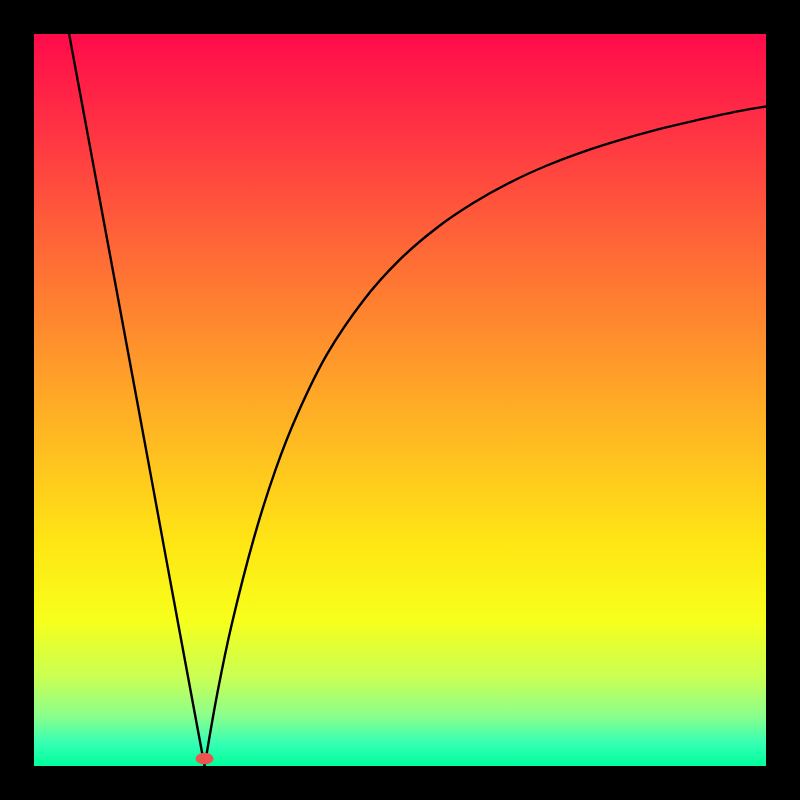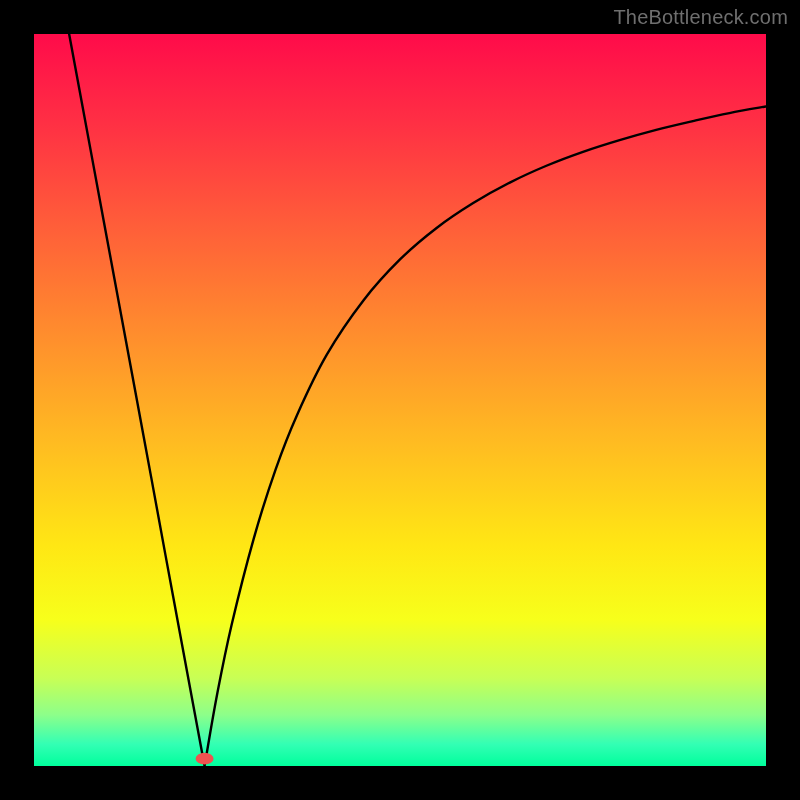--- a/index.html
+++ b/index.html
@@ -55,14 +55,13 @@
           <stop offset="97.0%" stop-color="#33ffb4"></stop>
           <stop offset="100.0%" stop-color="#00ff9c"></stop>
         </linearGradient>
     </defs>
     <rect x="0" y="0" width="732" height="732" fill="url(#bg-grad)"></rect>
     <path id="curve-path" fill="none" stroke-width="2.4" stroke-linejoin="round" stroke-linecap="round" d="M 35.14 0.00 C 36.72 8.56, 39.70 24.79, 43.92 47.58 C 48.14 70.37, 53.29 98.18, 58.56 126.64 C 63.83 155.10, 67.93 177.23, 73.20 205.69 C 78.47 234.15, 82.57 256.29, 87.84 284.75 C 93.11 313.21, 97.21 335.34, 102.48 363.80 C 107.75 392.26, 111.85 414.27, 117.12 442.86 C 122.39 471.45, 126.49 494.06, 131.76 522.65 C 137.03 551.24, 141.13 573.24, 146.40 601.70 C 151.67 630.16, 156.69 657.31, 161.04 680.76 C 165.39 704.21, 168.84 722.78, 170.56 732.00 C 172.80 719.22, 178.12 686.43, 183.00 661.00 C 187.88 635.57, 191.05 618.79, 197.64 590.72 C 204.23 562.66, 211.69 533.01, 219.60 505.08 C 227.51 477.15, 233.65 458.07, 241.56 435.54 C 249.47 413.01, 254.30 400.59, 263.52 379.91 C 272.74 359.22, 280.94 341.04, 292.80 320.62 C 304.66 300.19, 316.22 283.58, 329.40 266.45 C 342.58 249.32, 352.82 238.50, 366.00 225.46 C 379.18 212.41, 389.42 204.13, 402.60 193.98 C 415.78 183.83, 426.02 177.26, 439.20 169.09 C 452.38 160.92, 462.62 155.32, 475.80 148.60 C 488.98 141.88, 499.22 137.29, 512.40 131.76 C 525.58 126.23, 535.82 122.46, 549.00 117.85 C 562.18 113.24, 572.42 110.09, 585.60 106.14 C 598.78 102.19, 609.02 99.32, 622.20 95.89 C 635.38 92.47, 645.62 90.14, 658.80 87.11 C 671.98 84.08, 682.22 81.69, 695.40 79.06 C 708.58 76.42, 725.41 73.65, 732.00 72.47" stroke="#000000"></path>
     <g id="markers">
         <ellipse cx="170.56" cy="724.68" rx="9" ry="5.8500000000000005" fill="#ef5350"></ellipse>
       </g>
   </svg>
-  <div class="watermark">TheBottleneck.com</div>
 </div>
 
 </body></html>

